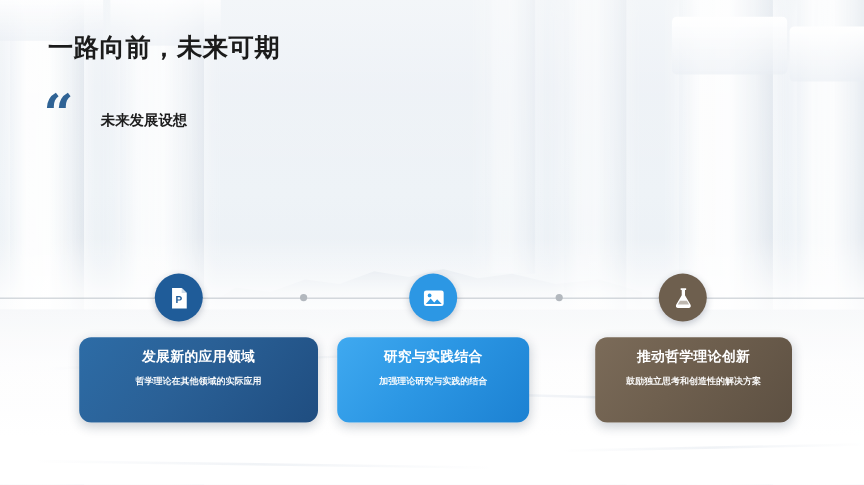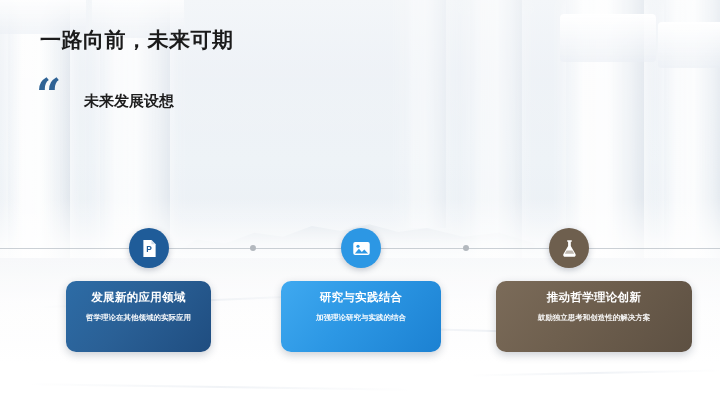--- a/index.html
+++ b/index.html
@@ -136,21 +136,21 @@
     font-size: 44px;
     line-height: 1;
     font-weight: bold;
     color: #2f6395;
     font-family: "DejaVu Serif", "Liberation Serif", serif;
   }
   .quote-heading {
     position: absolute;
     left: 48px;
     top: 4px;
-    font-size: 15px;
+    font-size: 12px;
     font-weight: bold;
     color: #1d1d1d;
     white-space: nowrap;
   }
   .quote-sub {
     position: absolute;
     left: 48px;
     top: 33px;
     font-size: 8px;
     color: #6a6f75;
@@ -217,23 +217,23 @@
   }
   .card-desc {
     margin-top: 8px;
     font-size: 7.5px;
     line-height: 1.45;
     text-align: center;
     color: rgba(255,255,255,.95);
     font-weight: bold;
   }
 
-  .card.c1 { left: 66px;  width: 145px; background: linear-gradient(130deg, #2d6ca6 0%, #2a6096 45%, #1f4d80 100%); }
+  .card.c1 { left: 66px;  width: 199px; background: linear-gradient(130deg, #2d6ca6 0%, #2a6096 45%, #1f4d80 100%); }
   .card.c2 { left: 281px; width: 160px; background: linear-gradient(130deg, #3fa9f0 0%, #2c97e4 45%, #1c81d2 100%); }
-  .card.c3 { left: 496px; width: 196px; background: linear-gradient(130deg, #7b6b59 0%, #6e5f4e 45%, #5d5042 100%); }
+  .card.c3 { left: 496px; width: 164px; background: linear-gradient(130deg, #7b6b59 0%, #6e5f4e 45%, #5d5042 100%); }
 </style>
 </head>
 <body>
 
 <div id="slide">
 
   <div class="bg-root">
     <div class="bg-sky"></div>
     <div class="bg-mountain"></div>
     <div class="col c1"></div>

